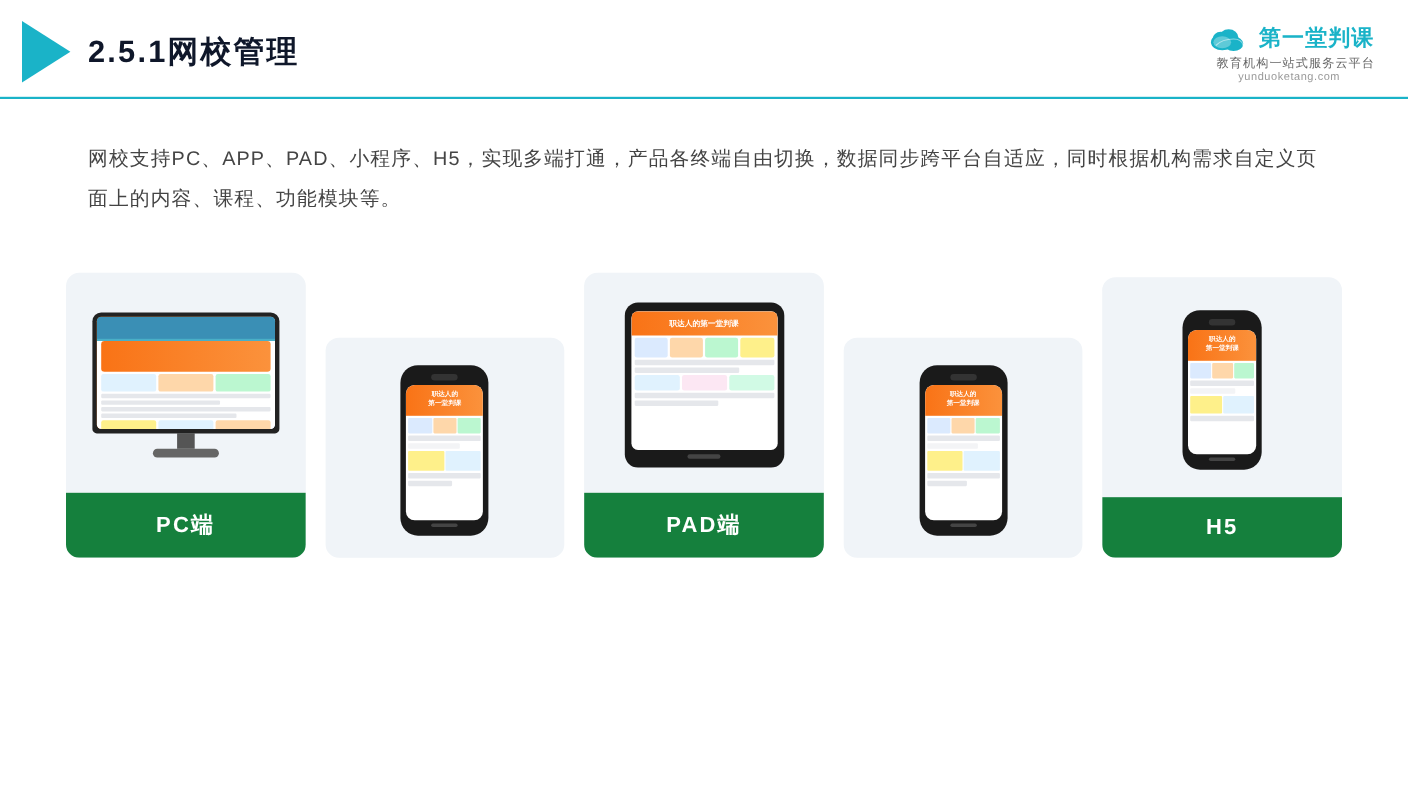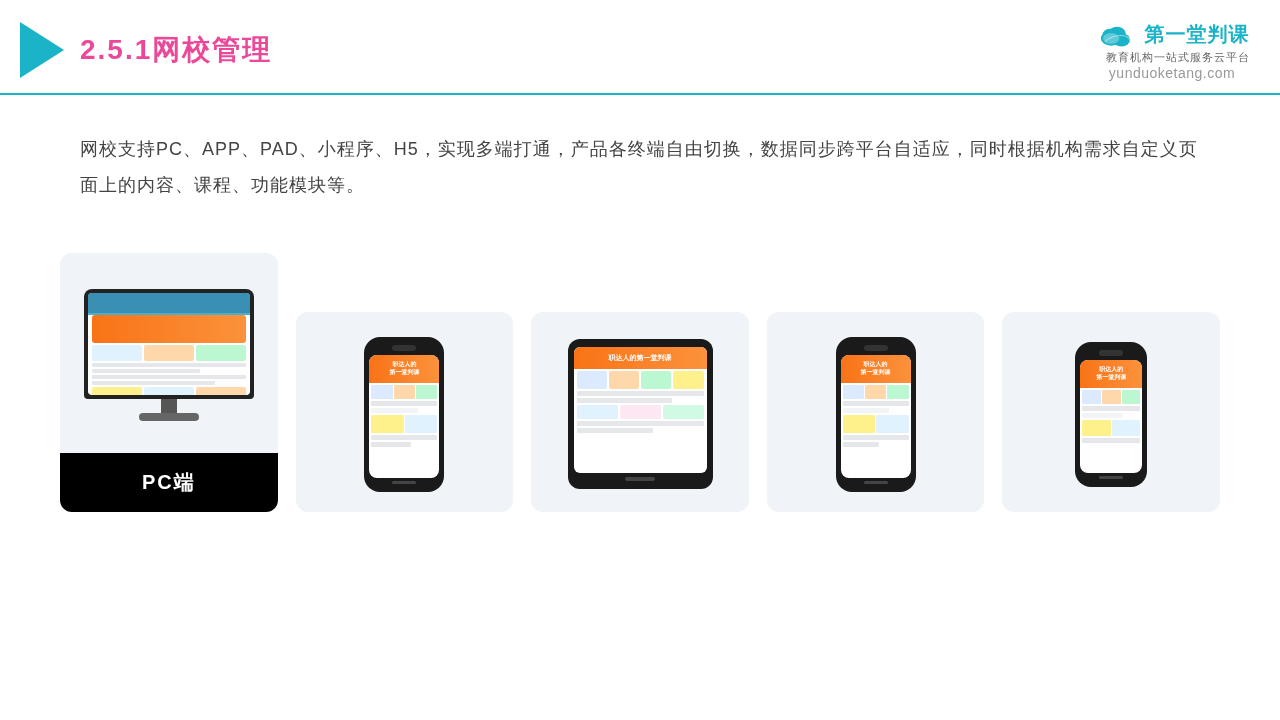--- a/index.html
+++ b/index.html
@@ -28,21 +28,21 @@
     .logo-triangle {
       width: 0;
       height: 0;
       border-top: 28px solid transparent;
       border-bottom: 28px solid transparent;
       border-left: 44px solid #1ab3c8;
     }
     .header-title {
       font-size: 28px;
       font-weight: bold;
-      color: #ec4899;
+      color: #0f172a;
       letter-spacing: 2px;
     }
     .header-right {
       display: flex;
       flex-direction: column;
       align-items: center;
     }
     .cloud-logo {
       display: flex;
       align-items: center;
@@ -59,21 +59,21 @@
       letter-spacing: 1px;
     }
     .brand-sub {
       font-size: 11px;
       color: #666;
       text-align: center;
       letter-spacing: 1px;
       margin-left: 12px;
     }
     .brand-url {
-      font-size: 14px;
+      font-size: 10px;
       color: #999;
       letter-spacing: 0.5px;
     }
 
     
     .description {
       padding: 36px 80px 20px 80px;
       font-size: 18px;
       color: #444;
       line-height: 2;
@@ -105,21 +105,21 @@
       width: 100%;
       display: flex;
       align-items: center;
       justify-content: center;
       padding: 20px 10px 16px 10px;
       min-height: 200px;
     }
 
     .device-label {
       width: 100%;
-      background: #000000;
+      background: #15803d;
       color: #fff;
       text-align: center;
       font-size: 20px;
       font-weight: bold;
       padding: 16px 0;
       letter-spacing: 2px;
     }
 
     
     .pc-monitor {
@@ -439,20 +439,21 @@
               <div class="tablet-cell" style="background:#fce7f3; height:14px;"></div>
               <div class="tablet-cell" style="background:#d1fae5; height:14px;"></div>
             </div>
             <div class="tablet-row"></div>
             <div class="tablet-row" style="width:60%;"></div>
           </div>
         </div>
         <div class="tablet-bottom-bar"></div>
       </div>
     </div>
+    <div class="device-label">PAD端</div>
   </div>
 
   <div class="device-card">
     <div class="device-image-area">
       <div class="phone-mockup">
         <div class="phone-notch"></div>
         <div class="phone-screen">
           <div class="phone-screen-header">
             <div class="phone-screen-header-text">职达人的<br>第一堂判课</div>
           </div>
@@ -496,15 +497,16 @@
             <div class="phone-screen-grid">
               <div class="phone-screen-cell" style="background:#fef08a; height:16px;"></div>
               <div class="phone-screen-cell" style="background:#e0f2fe; height:16px;"></div>
             </div>
             <div class="phone-screen-row"></div>
           </div>
         </div>
         <div class="phone-home-bar"></div>
       </div>
     </div>
+    <div class="device-label">H5</div>
   </div>
 
 </div>
 
 </body></html>

